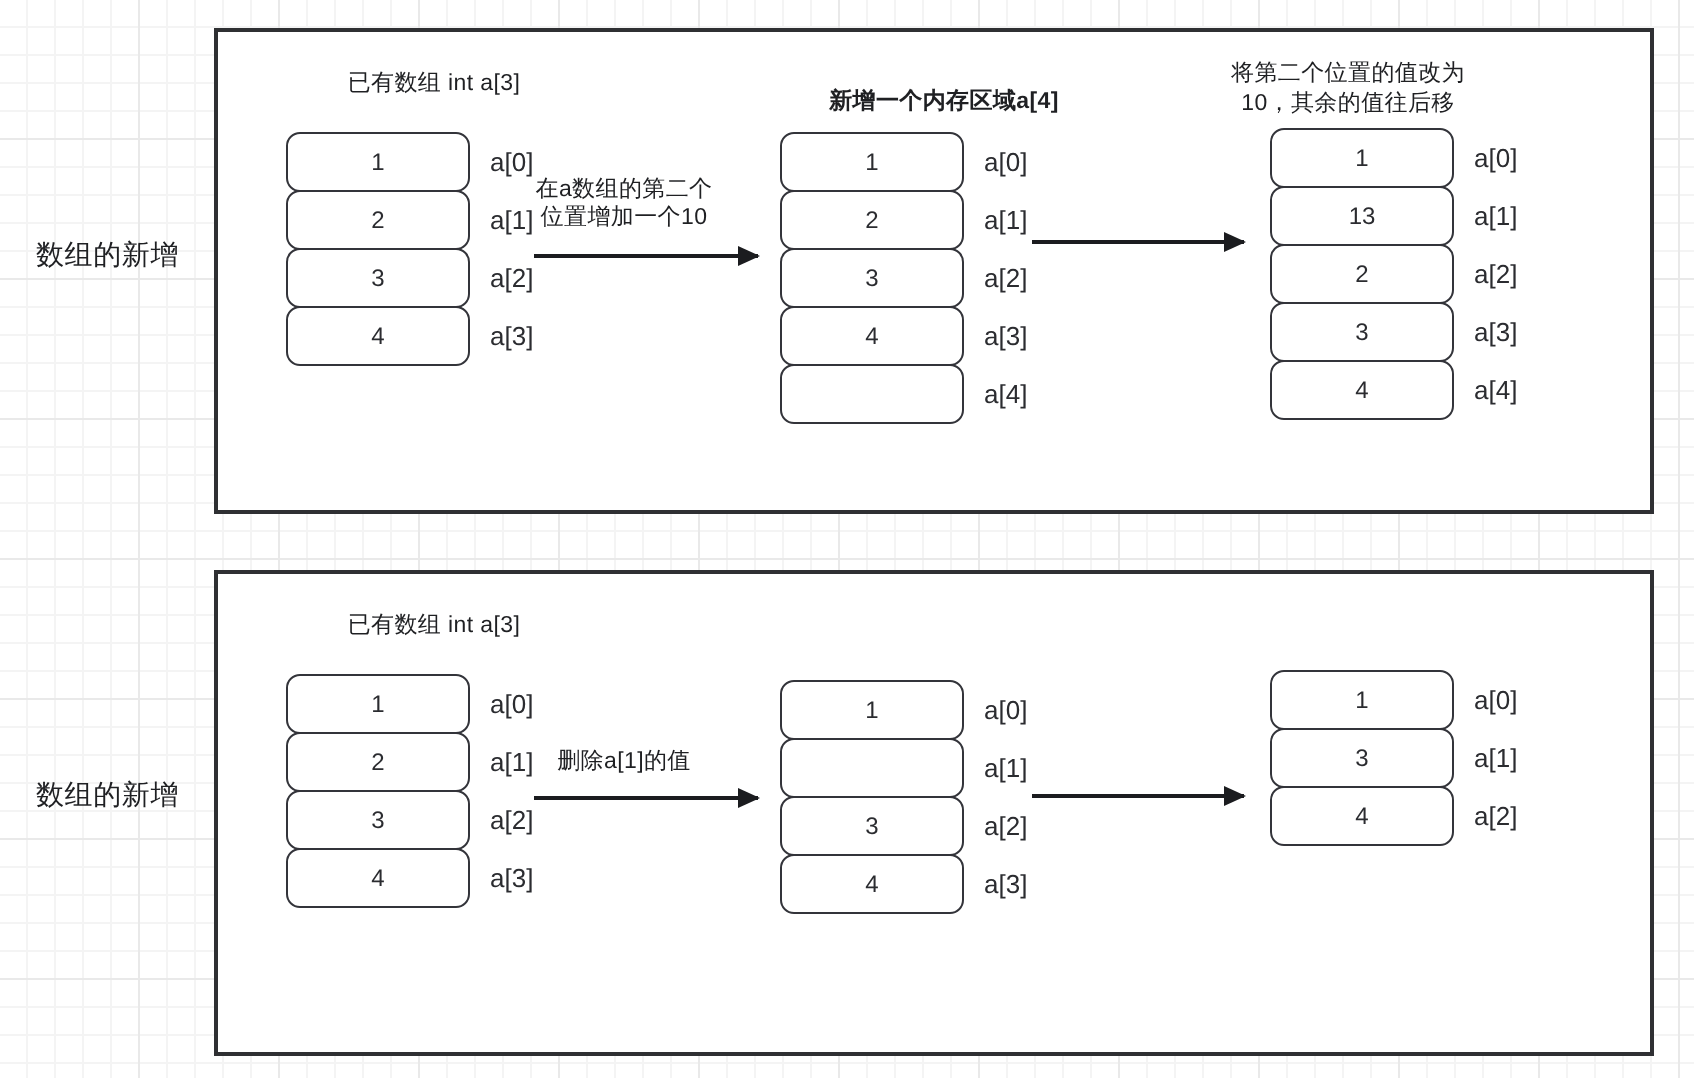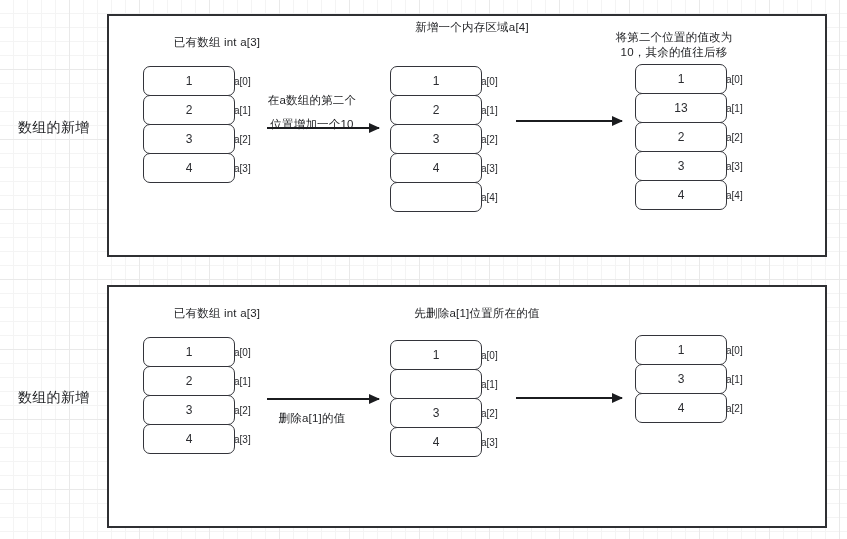--- a/index.html
+++ b/index.html
@@ -77,24 +77,24 @@
     box-sizing: border-box;
     display: flex;
     align-items: center;
     justify-content: center;
     font-size: 12px;
     color: #2b2c30;
   }
   .cell:first-child { margin-top: 0; }
   .idx {
     position: absolute;
-    left: 90px;
+    left: 101px;
     top: 50%;
     transform: translateY(-50%);
-    font-size: 10px;
+    font-size: 13px;
     color: #2b2c30;
     white-space: nowrap;
   }
 
   
   .arrow {
     position: absolute;
     height: 2px;
     background: #1b1c1f;
   }
@@ -107,21 +107,21 @@
     width: 0;
     height: 0;
     border-top: 5.5px solid transparent;
     border-bottom: 5.5px solid transparent;
     border-left: 11px solid #1b1c1f;
   }
   .arrow-label {
     position: absolute;
     font-size: 11.5px;
     color: #1f2023;
-    line-height: 24px;
+    line-height: 14px;
     text-align: center;
     white-space: pre-line;
     letter-spacing: .2px;
   }
 </style>
 </head>
 <body>
 
 <div id="canvas">
 
@@ -146,21 +146,21 @@
       <div class="cell">
         <span>4</span>
         <span class="idx">a[3]</span>
       </div>
     </div>
 
     <div class="arrow-label" style="left:143px; top:72px; width:120px;">在a数组的第二个
 位置增加一个10</div>
     <div class="arrow" style="left:158px; top:111px; width:112px;"></div>
 
-    <div class="caption left-align" style="left:268px; top:4px; width:190px;">新增一个内存区域a[4]</div>
+    <div class="caption left-align" style="left:268px; top:28px; width:190px;font-weight:bold;">新增一个内存区域a[4]</div>
     <div class="stack" style="left:281px; top:50px;">
       <div class="cell">
         <span>1</span>
         <span class="idx">a[0]</span>
       </div>
       <div class="cell">
         <span>2</span>
         <span class="idx">a[1]</span>
       </div>
       <div class="cell">
@@ -222,24 +222,23 @@
       <div class="cell">
         <span>3</span>
         <span class="idx">a[2]</span>
       </div>
       <div class="cell">
         <span>4</span>
         <span class="idx">a[3]</span>
       </div>
     </div>
 
-    <div class="arrow-label" style="left:143px; top:87px; width:120px;margin-top:32px;">删除a[1]的值</div>
+    <div class="arrow-label" style="left:143px; top:87px; width:120px;">删除a[1]的值</div>
     <div class="arrow" style="left:158px; top:111px; width:112px;"></div>
 
-    <div class="caption left-align" style="left:268px; top:19px; width:200px;">先删除a[1]位置所在的值</div>
     <div class="stack" style="left:281px; top:53px;">
       <div class="cell">
         <span>1</span>
         <span class="idx">a[0]</span>
       </div>
       <div class="cell">
         <span></span>
         <span class="idx">a[1]</span>
       </div>
       <div class="cell">

